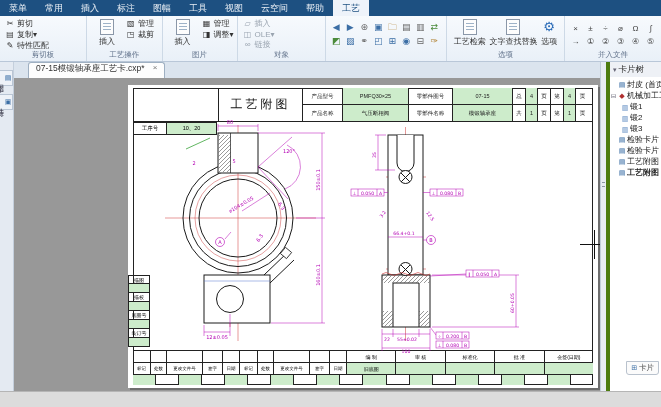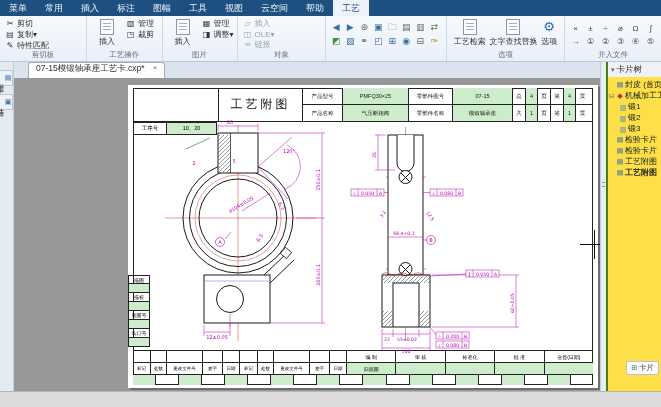--- a/index.html
+++ b/index.html
@@ -107,21 +107,21 @@
   svg.draw { position:absolute; left:2px; top:0px; }
 
   
   .crosshair { position:absolute; left:566px; top:152px; width:29px; height:29px; pointer-events:none; }
   .crosshair:before { content:""; position:absolute; left:0; top:14px; width:29px; height:1px; background:#111; }
   .crosshair:after { content:""; position:absolute; left:14px; top:0; width:1px; height:29px; background:#111; }
 
   
   .splitter { position:absolute; left:600px; top:62px; width:6px; height:329px; background:#e8edf3; border-left:1px solid #c2cdd9; }
   .splitter .grip { position:absolute; left:1px; top:120px; width:3px; height:1px; background:#8b97a5; box-shadow:0 4px 0 #8b97a5; }
-  .rpanel { position:absolute; left:606px; top:62px; width:55px; height:329px; background:#fde047; border-left:2px solid #4d7c0f; overflow:hidden; }
+  .rpanel { position:absolute; left:606px; top:62px; width:55px; height:329px; background:#ffffff; border-left:4px solid #4d7c0f; overflow:hidden; }
   .rp-head { height:15px; display:flex; align-items:center; font-size:8.5px; color:#333; padding-left:3px; background:#eef1f6; }
   .rp-head .pin { color:#667; font-size:7px; margin-right:2px; }
   .tree { padding-top:2px; }
   .titem { display:flex; align-items:center; height:11px; white-space:nowrap; overflow:hidden; font-size:8px; color:#222; }
   .titem .tw { width:7px; text-align:center; font-size:6px; color:#556; flex:none; }
   .titem .tico { width:10px; text-align:center; font-size:7px; flex:none; }
   .titem.lvl1 { padding-left:10px;align-items:flex-end; }
   .titem.sel { font-weight:bold; }
   .tico.card { color:#3b6ea5; } .tico.red { color:#b03030; } .tico.page { color:#4b7dbb; }
   .rp-tab { position:absolute; bottom:16px; right:2px; background:#fbfbfb; border:1px solid #b9c2cd;

